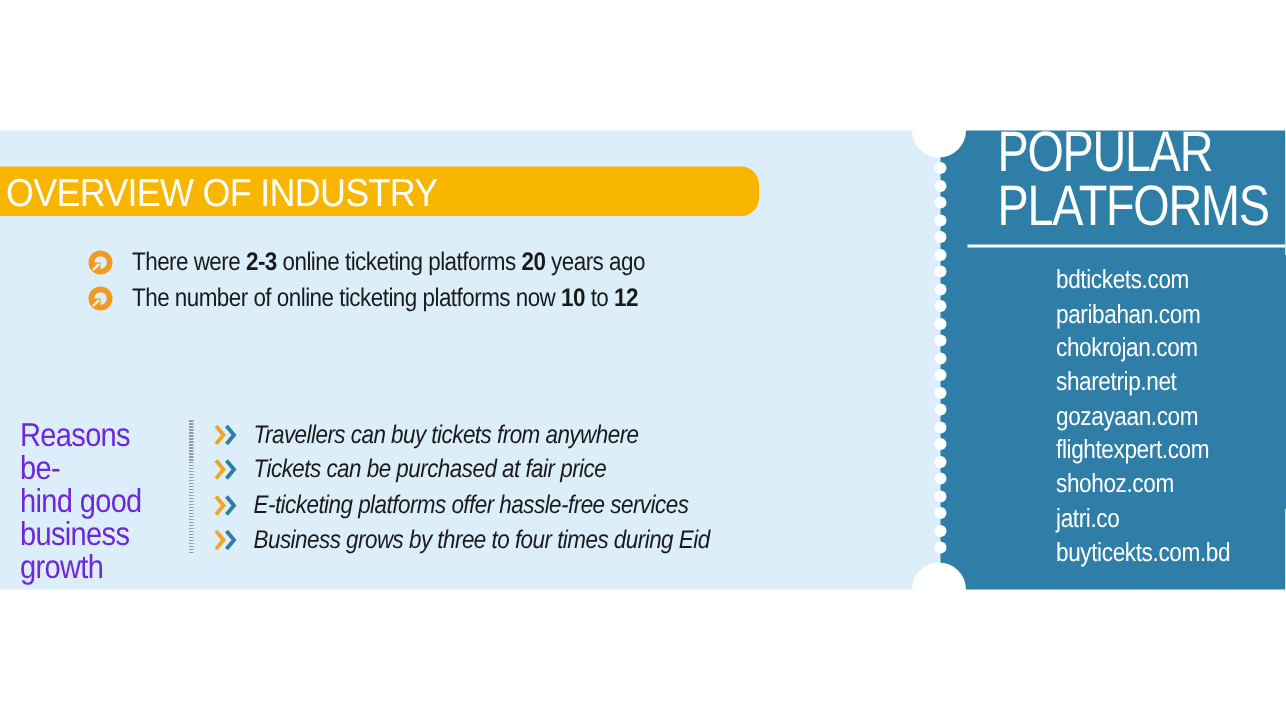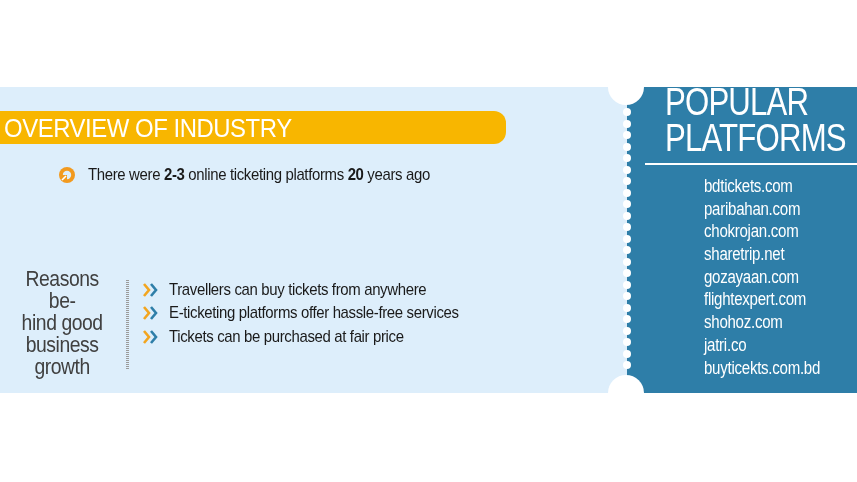--- a/index.html
+++ b/index.html
@@ -38,29 +38,29 @@
   }
   .fact-icon {
     width:18px; height:18px; margin-left:2px; margin-right:12px; flex:none;
   }
   .fact-text {
     font-size:17px; color:#1a1a1a; letter-spacing:-0.4px;
     transform:scaleX(0.88); transform-origin:left center;
   }
   .fact-text b { font-weight:700; }
   .reasons-label {
-    position:absolute; left:0; top:268px; width:111px; text-align:center;
-    font-size:22px; line-height:22px; color:#404040; letter-spacing:-0.5px;
+    position:absolute; left:0; top:279px; width:111px; text-align:left;
+    font-size:22px; line-height:22px; color:#6d28d9; letter-spacing:-0.5px;
   }
   .reasons-label span { display:block; transform:scaleX(0.88); transform-origin:right center; }
   .reasons-divider {
     position:absolute; left:126px; top:280px; width:3px; height:90px;
     background:repeating-linear-gradient(to bottom, #9a9a9a 0 1px, transparent 1px 2px);
   }
-  .reasons { position:absolute; left:143px; top:278px; }
+  .reasons { position:absolute; left:143px; top:278px;font-style:italic; }
   .reason { display:flex; align-items:center; height:23.5px; white-space:nowrap; }
   .reason-icon { width:16px; height:14px; margin-right:10px; flex:none; }
   .reason-text {
     font-size:17px; color:#1a1a1a; letter-spacing:-0.4px;
     transform:scaleX(0.88); transform-origin:left center;
   }
   .pp-title {
     position:absolute; left:665px; top:84px; color:#ffffff;
     font-size:38px; line-height:36px; letter-spacing:-1px;
     transform:scaleX(0.82); transform-origin:left top; white-space:nowrap;
@@ -115,20 +115,29 @@
 <div class="facts">
   <div class="fact">
     <svg class="fact-icon" viewBox="0 0 18 18">
         <circle cx="9" cy="9" r="8" fill="#f29a1f"></circle>
         <circle cx="9" cy="9" r="4.2" fill="#ddeefb"></circle>
         <path d="M3 9 L9 9 L9 15 Z" fill="#f29a1f"></path>
         <path d="M4 14 L8 10" stroke="#ffffff" stroke-width="1.6"></path>
       </svg>
     <span class="fact-text"><span>There were </span><b>2-3</b><span> online ticketing platforms </span><b>20</b><span> years ago</span></span>
   </div>
+  <div class="fact">
+    <svg class="fact-icon" viewBox="0 0 18 18">
+        <circle cx="9" cy="9" r="8" fill="#f29a1f"></circle>
+        <circle cx="9" cy="9" r="4.2" fill="#ddeefb"></circle>
+        <path d="M3 9 L9 9 L9 15 Z" fill="#f29a1f"></path>
+        <path d="M4 14 L8 10" stroke="#ffffff" stroke-width="1.6"></path>
+      </svg>
+    <span class="fact-text"><span>The number of online ticketing platforms now </span><b>10</b><span> to </span><b>12</b><span></span></span>
+  </div>
 </div>
 
 <div class="reasons-label">
   <span>Reasons be-</span>
   <span>hind good</span>
   <span>business</span>
   <span>growth</span>
 </div>
 <div class="reasons-divider"></div>
 
@@ -138,28 +147,35 @@
         <path d="M1 1 L6 7 L1 13" stroke="#f2a51f" stroke-width="2.6" fill="none"></path>
         <path d="M8 1 L13 7 L8 13" stroke="#2e7ea8" stroke-width="2.6" fill="none"></path>
       </svg>
     <span class="reason-text">Travellers can buy tickets from anywhere</span>
   </div>
   <div class="reason">
     <svg class="reason-icon" viewBox="0 0 16 14">
         <path d="M1 1 L6 7 L1 13" stroke="#f2a51f" stroke-width="2.6" fill="none"></path>
         <path d="M8 1 L13 7 L8 13" stroke="#2e7ea8" stroke-width="2.6" fill="none"></path>
       </svg>
+    <span class="reason-text">Tickets can be purchased at fair price</span>
+  </div>
+  <div class="reason">
+    <svg class="reason-icon" viewBox="0 0 16 14">
+        <path d="M1 1 L6 7 L1 13" stroke="#f2a51f" stroke-width="2.6" fill="none"></path>
+        <path d="M8 1 L13 7 L8 13" stroke="#2e7ea8" stroke-width="2.6" fill="none"></path>
+      </svg>
     <span class="reason-text">E-ticketing platforms offer hassle-free services</span>
   </div>
   <div class="reason">
     <svg class="reason-icon" viewBox="0 0 16 14">
         <path d="M1 1 L6 7 L1 13" stroke="#f2a51f" stroke-width="2.6" fill="none"></path>
         <path d="M8 1 L13 7 L8 13" stroke="#2e7ea8" stroke-width="2.6" fill="none"></path>
       </svg>
-    <span class="reason-text">Tickets can be purchased at fair price</span>
+    <span class="reason-text">Business grows by three to four times during Eid</span>
   </div>
 </div>
 
 <div class="pp-title">
   <div>POPULAR</div>
   <div>PLATFORMS</div>
 </div>
 <div class="pp-divider"></div>
 
 <div class="pp-list">

